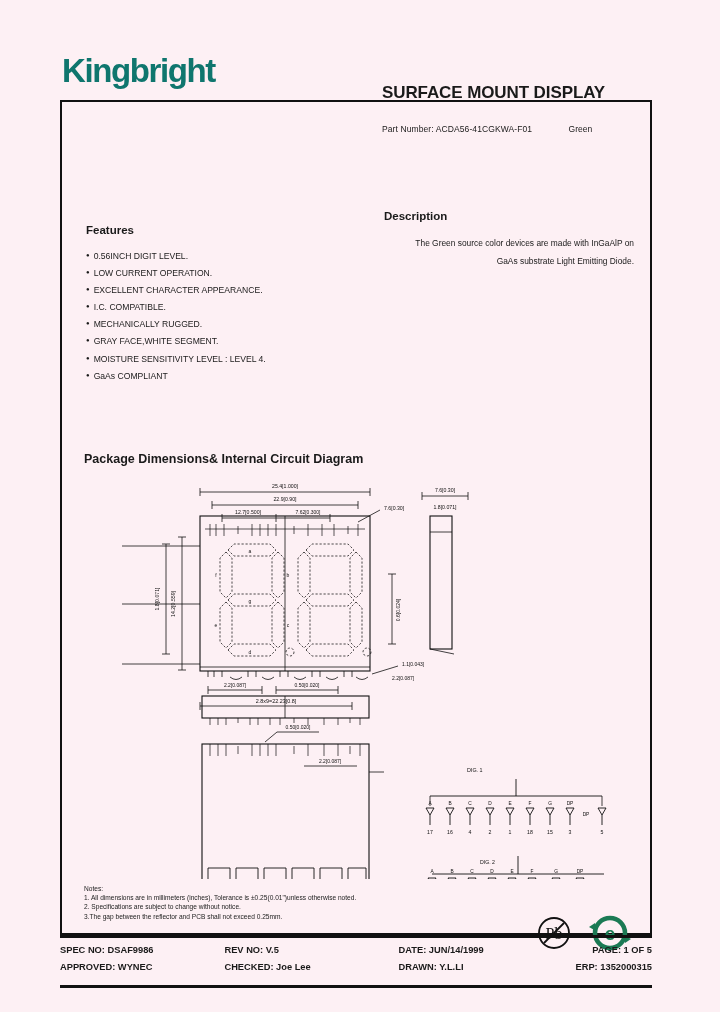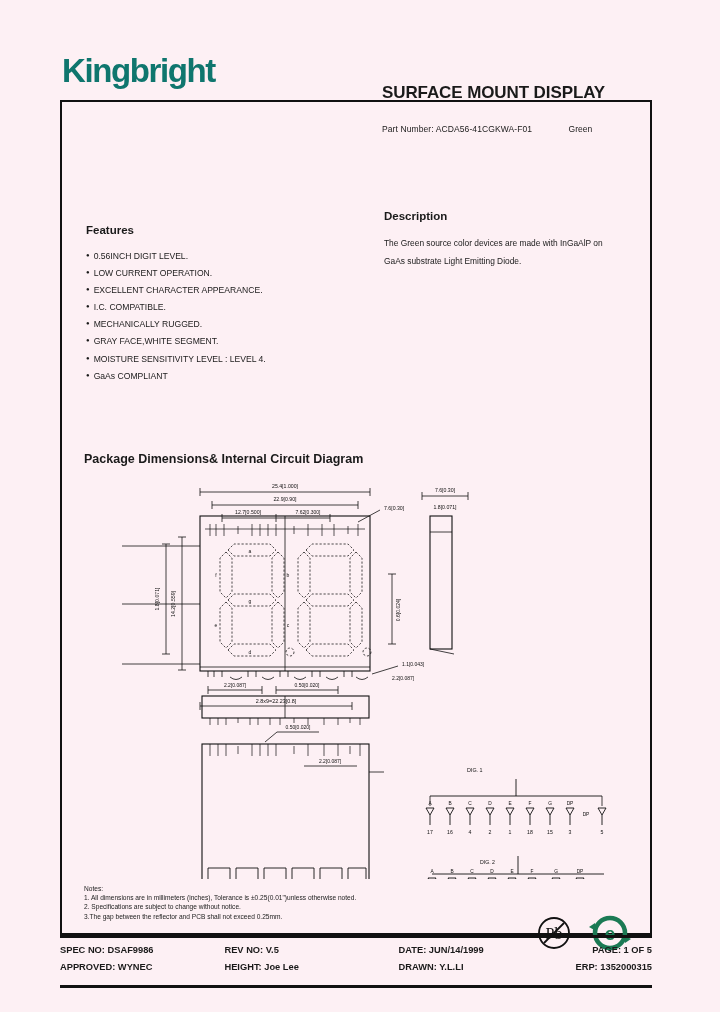--- a/index.html
+++ b/index.html
@@ -89,20 +89,21 @@
   .description {
     position: absolute;
     left: 322px;
     top: 108px;
     width: 250px;
   }
   .desc-body {
     margin-top: 12px;
     font-size: 8.4px;
     line-height: 18px;
+    text-align: right;
   }
 
   
   .pkg-title {
     position: absolute;
     left: 22px;
     top: 350px;
     font-size: 12.5px;
     font-weight: bold;
   }
@@ -521,18 +522,18 @@
 <div class="footer-rule-top"></div>
 <div class="footer">
   <div class="frow">
     <div class="f1">SPEC NO: DSAF9986</div>
     <div class="f2">REV NO: V.5</div>
     <div class="f3">DATE: JUN/14/1999</div>
     <div class="f4">PAGE:  1  OF  5</div>
   </div>
   <div class="frow">
     <div class="f1">APPROVED: WYNEC</div>
-    <div class="f2">HEIGHT: Joe Lee</div>
+    <div class="f2">CHECKED: Joe Lee</div>
     <div class="f3">DRAWN: Y.L.LI</div>
     <div class="f4">ERP: 1352000315</div>
   </div>
 </div>
 <div class="footer-rule-bottom"></div>
 
 </body></html>

